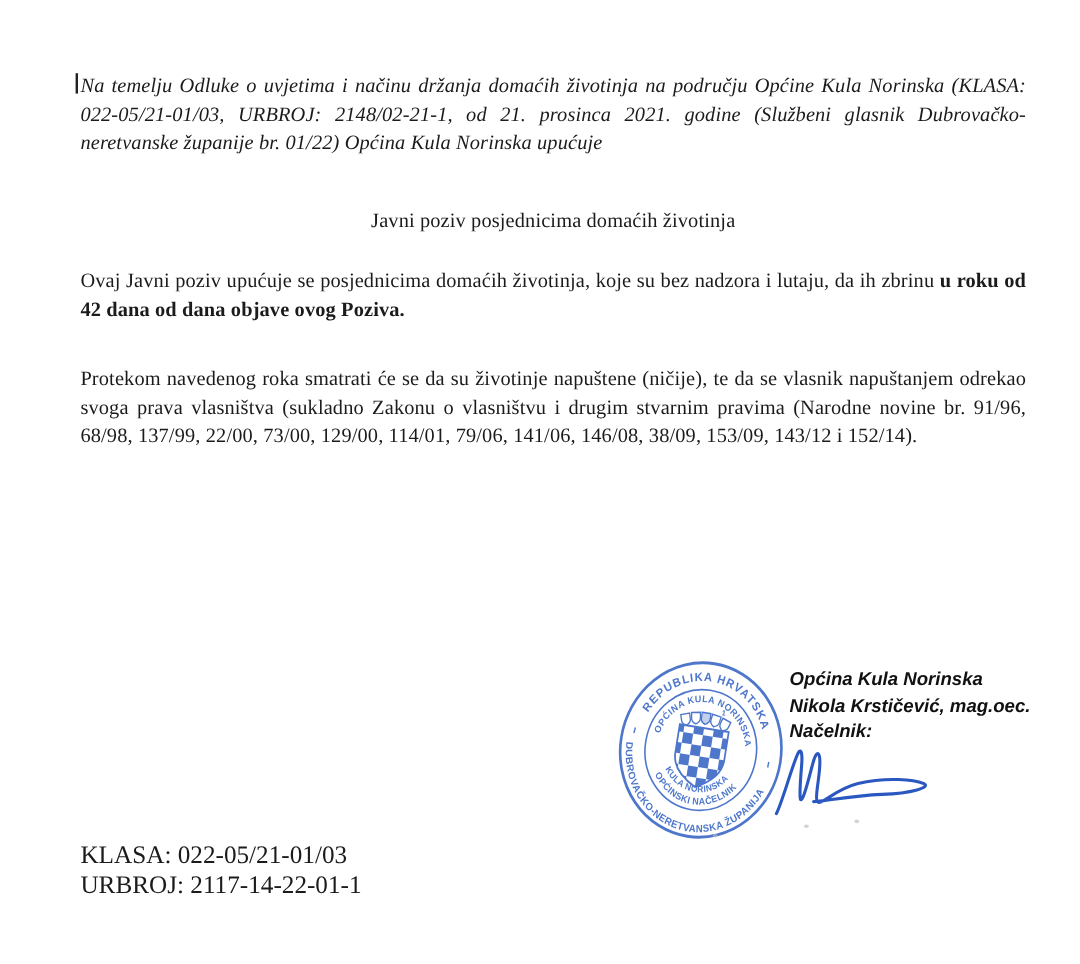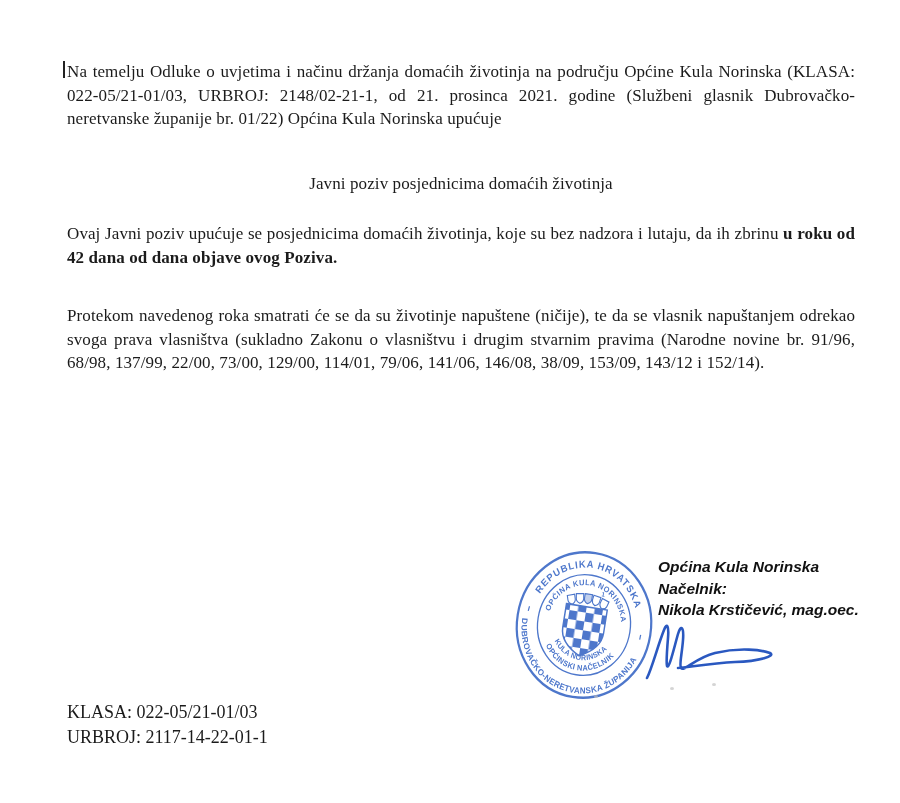--- a/index.html
+++ b/index.html
@@ -24,21 +24,21 @@
     width:1.5px;height:17px;
     background:#222222;
   }
   .doc-title{
     position:absolute;
     left:67px;top:174px;width:788px;
     font-size:17px;font-weight:normal;
     text-align:center;
     letter-spacing:0.1px;
   }
-  #p1{top:60px;}
+  #p1{top:60px;font-style:italic;}
   #p2{top:222px;}
   #p3{top:304px;}
   #p4{top:402px;}
   .bold{font-weight:bold;}
   .sig-block{
     position:absolute;
     left:658px;top:556px;
     font-family:"Liberation Sans","DejaVu Sans",sans-serif;
     font-style:italic;font-weight:bold;
     font-size:15.5px;line-height:21.5px;
@@ -55,21 +55,21 @@
   }
   .stamp-wrap svg{width:100%;height:100%;display:block;}
   .scribble{
     position:absolute;
     left:595px;top:575px;
     width:210px;height:120px;
   }
   .footer-block{
     position:absolute;
     left:67px;top:700px;
-    font-size:18px;line-height:24.5px;
+    font-size:21px;line-height:24.5px;
   }
   .speckle{
     position:absolute;
     width:4px;height:3px;border-radius:50%;
     background:#bdbdbd;opacity:0.65;
   }
   #spk1{left:594px;top:695px;}
   #spk2{left:670px;top:687px;}
   #spk3{left:712px;top:683px;}
   .stamp-text{
@@ -88,22 +88,22 @@
 
   <div class="doc-title">Javni poziv posjednicima domaćih životinja</div>
 
   <div class="body-par" id="p2"><span>Ovaj Javni poziv upućuje se posjednicima domaćih životinja, koje su bez nadzora i lutaju, da ih zbrinu </span><span class="bold">u roku od 42 dana od dana objave ovog Poziva.</span></div>
 
   <div class="body-par" id="p3">Protekom navedenog roka smatrati će se da su životinje napuštene (ničije), te da se vlasnik napuštanjem odrekao svoga prava vlasništva (sukladno Zakonu o vlasništvu i drugim stvarnim pravima (Narodne novine br. 91/96, 68/98, 137/99, 22/00, 73/00, 129/00, 114/01, 79/06, 141/06, 146/08, 38/09, 153/09, 143/12 i 152/14).</div>
 
 
   <div class="sig-block">
     <div>Općina Kula Norinska</div>
+    <div>Nikola Krstičević, mag.oec.</div>
     <div>Načelnik:</div>
-    <div>Nikola Krstičević, mag.oec.</div>
   </div>
 
   <div class="stamp-wrap">
     <svg viewBox="0 0 190 190" preserveAspectRatio="none">
       <defs>
         <pattern id="chk" patternUnits="userSpaceOnUse" width="22.4" height="22.4" patternTransform="translate(67,72)">
           <rect x="0" y="0" width="11.2" height="11.2" fill="#3b69c6"></rect>
           <rect x="11.2" y="11.2" width="11.2" height="11.2" fill="#3b69c6"></rect>
         </pattern>
         <path id="arcOuterTop" d="M 29.7,64.6 A 72,72 0 0 1 160.3,64.6" fill="none"></path>

